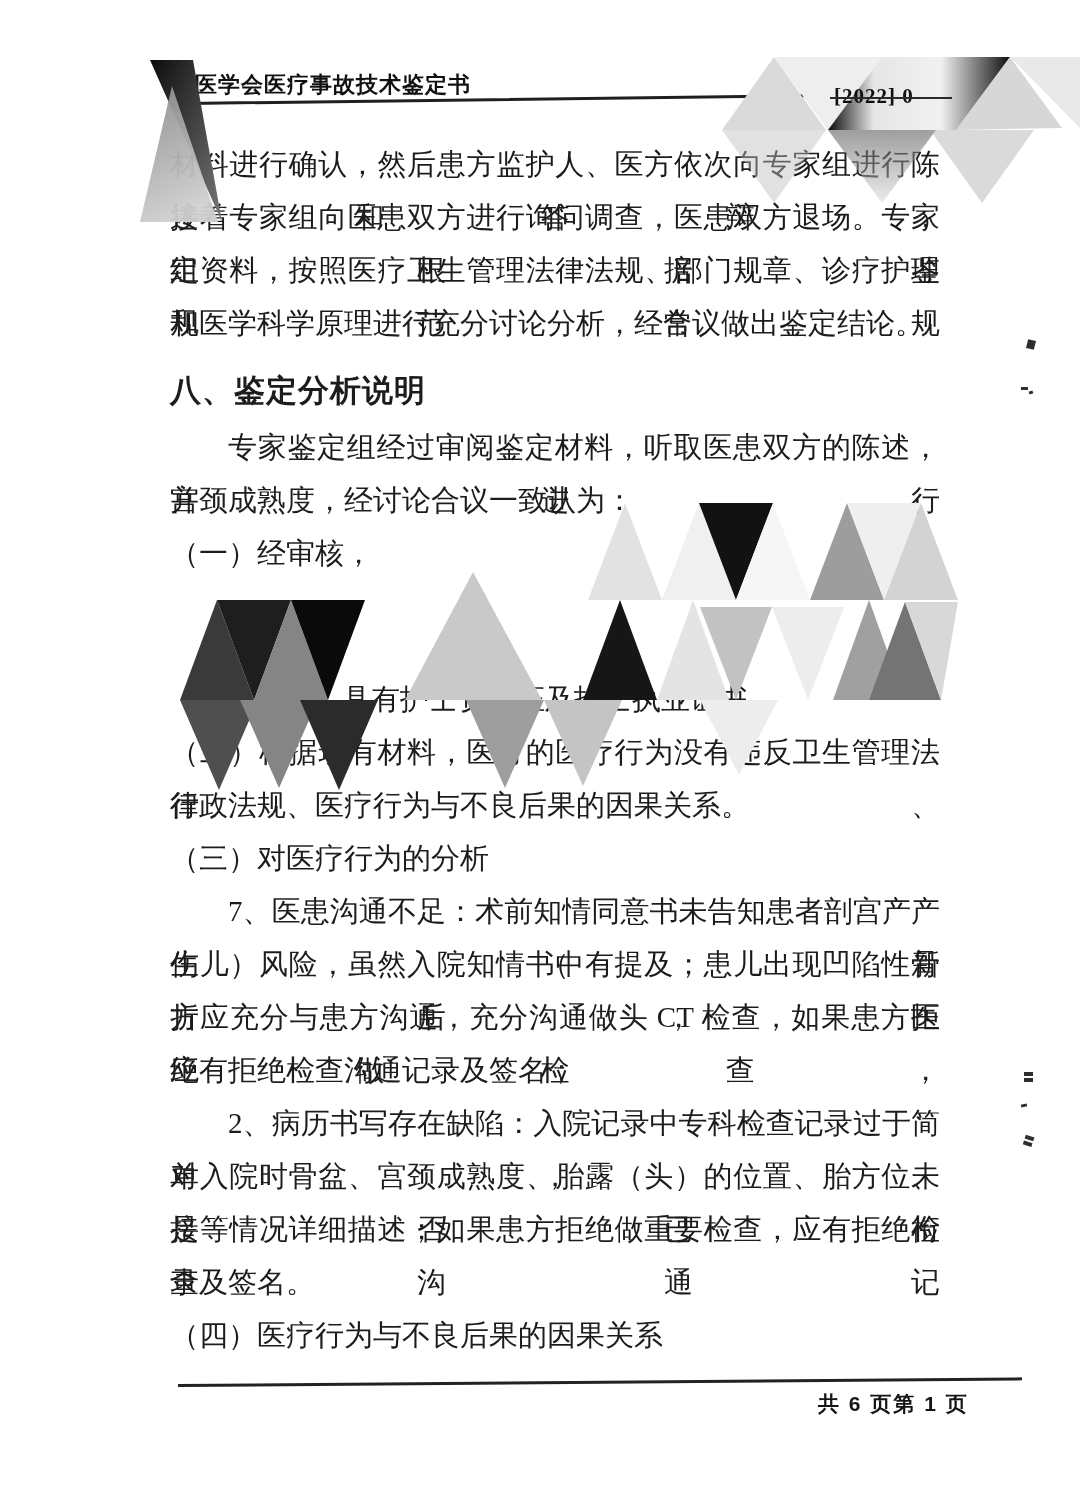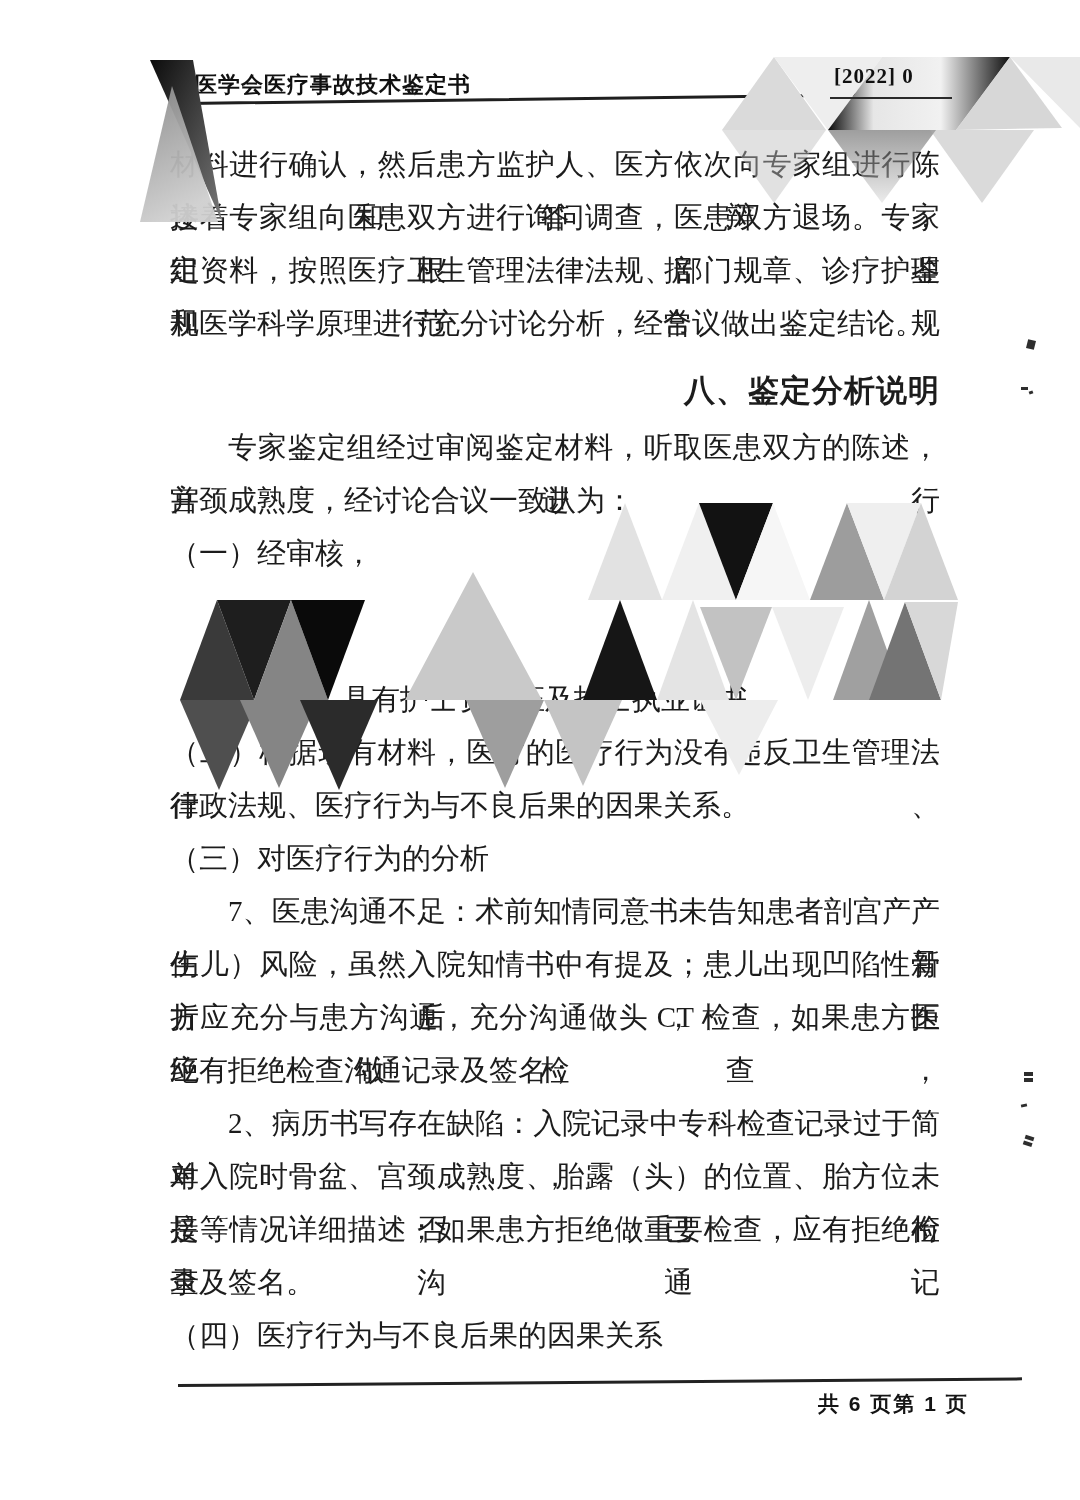--- a/index.html
+++ b/index.html
@@ -16,40 +16,40 @@
     font-family:"Liberation Sans","DejaVu Sans",sans-serif;
     font-weight:700;font-size:22px;letter-spacing:1px;color:#111;
     z-index:2;white-space:nowrap;
   }
   .header-rule{
     position:absolute;left:186px;top:102px;width:692px;height:3px;
     background:#1f1f1f;transform:rotate(-0.72deg);transform-origin:left center;
     z-index:2;border-radius:2px;
   }
   .doc-number{
-    position:absolute;left:834px;top:64px;
+    position:absolute;left:834px;top:84px;
     font-weight:700;font-size:21px;color:#101010;letter-spacing:1px;
     z-index:7;white-space:nowrap;
   }
   .doc-number-rule{
     position:absolute;left:830px;top:97px;width:122px;height:2px;
     background:#2a2a2a;z-index:7;
   }
   
   .doc-body{
     position:absolute;left:170px;top:138px;width:770px;z-index:1;
     font-size:29px;line-height:53px;
   }
   .ln{height:53px;white-space:nowrap;}
   .ln.just{white-space:normal;text-align:justify;text-align-last:justify;}
   .ln.ind{text-indent:2em;}
   .heading{
     font-family:"Liberation Sans","DejaVu Sans",sans-serif;
     font-weight:700;font-size:31px;height:53px;line-height:53px;
-    margin-top:14px;margin-bottom:4px;letter-spacing:1px;text-align:right;
+    margin-top:14px;margin-bottom:4px;letter-spacing:1px;
   }
   .redaction-gap{height:93px;}
   .tail-line{padding-left:172px;}
   
   .footer-rule{
     position:absolute;left:178px;top:1384px;width:844px;height:3px;
     background:#222;transform:rotate(-0.45deg);transform-origin:left center;
     z-index:2;
   }
   .footer-page{

